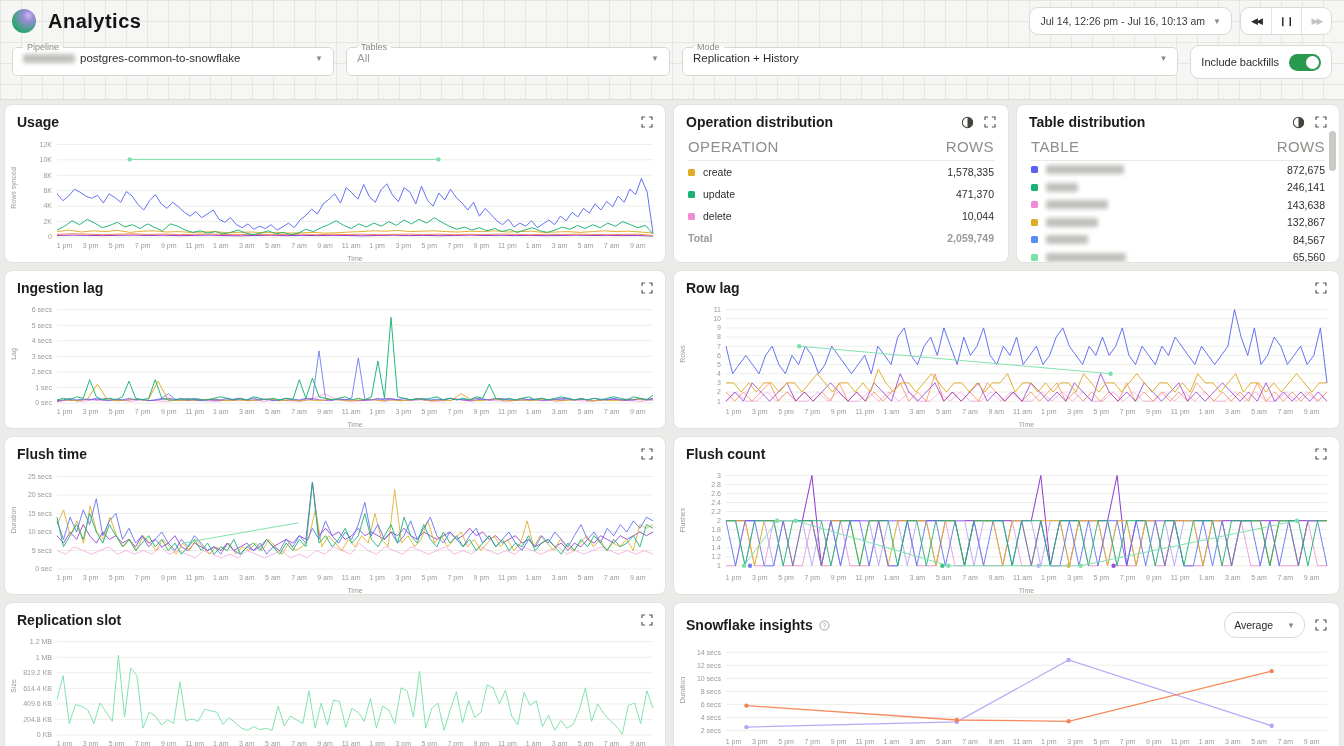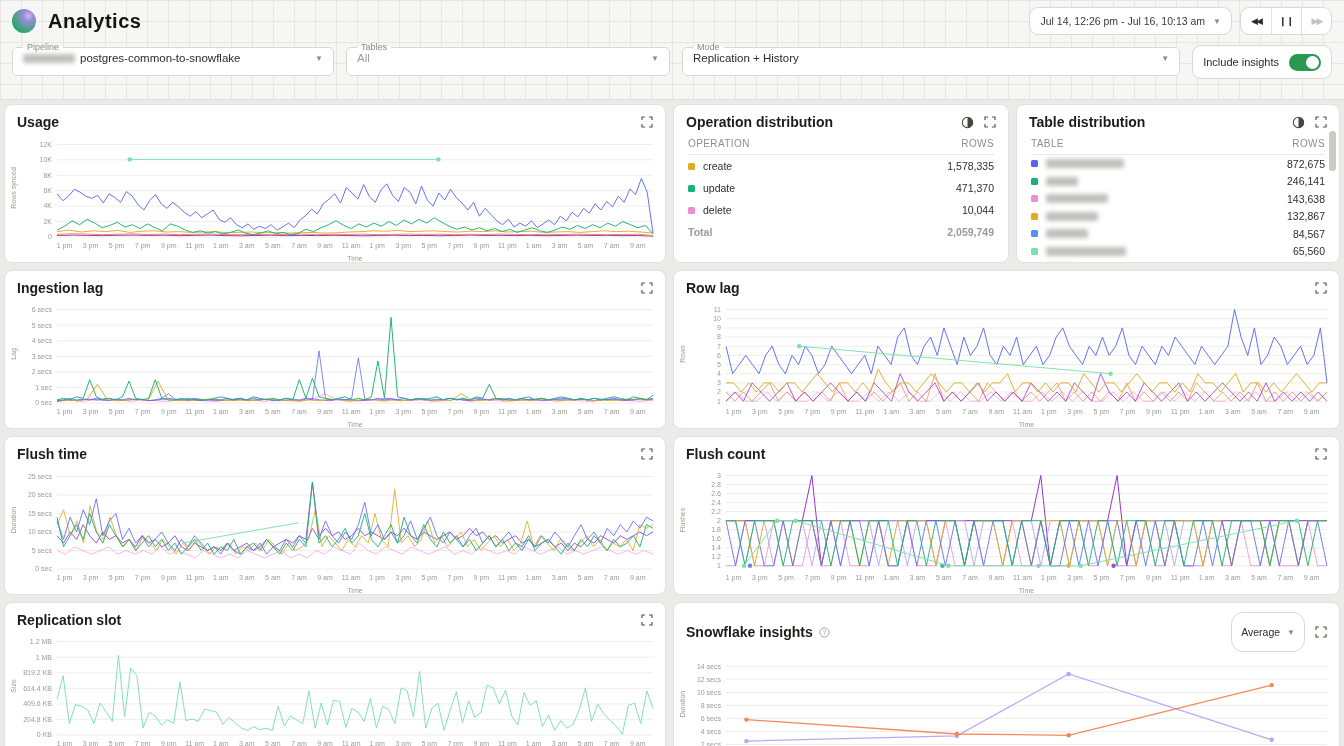--- a/index.html
+++ b/index.html
@@ -46,26 +46,26 @@
   main { padding:4px 4px 0; display:flex; flex-direction:column; gap:7px; }
   .row { display:grid; gap:7px; }
   .row1 { grid-template-columns:662px 336px 1fr; }
   .row2 { grid-template-columns:662px 1fr; }
   .card { background:#fff; border:1px solid #e2e2de; border-radius:8px; height:159px; position:relative; display:flex; flex-direction:column; overflow:hidden; }
   .card-head { display:flex; align-items:center; padding:9px 12px 0; }
   .card-title { font-size:14px; font-weight:700; color:#1c1c1a; }
   .head-right { margin-left:auto; display:flex; align-items:center; gap:10px; }
   .icon-btn { background:none; border:none; cursor:pointer; padding:0; line-height:0; color:#4a4a46; }
   .help-icon { margin-left:6px; line-height:0; color:#9a9a96; }
-  .avg-btn { height:40px; padding:0 9px; font-size:10.5px; gap:7px; border-radius:12px; cursor:pointer; color:#2b2b29; }
+  .avg-btn { height:26px; padding:0 9px; font-size:10.5px; gap:14px; border-radius:12px; cursor:pointer; color:#2b2b29; }
   .chart { flex:1; margin:2px 4px 2px 2px; }
 
   
   .tbl { padding:4px 14px 0; flex:1; overflow:hidden; }
-  .tbl-cols { display:flex; justify-content:space-between; font-size:10px; letter-spacing:.4px; color:#8e8e8a; padding:4px 0 5px; border-bottom:1px solid #e9e9e5; }
+  .tbl-cols { display:flex; justify-content:space-between; font-size:15px; letter-spacing:.4px; color:#8e8e8a; padding:4px 0 5px; border-bottom:1px solid #e9e9e5; }
   .tbl-row { display:flex; align-items:center; font-size:10.5px; color:#2e2e2c; }
   .op-row { height:22px; }
   .td-row { height:17.5px; }
   .sw { width:7px; height:7px; border-radius:1.5px; margin-right:8px; flex:none; }
   .tbl-row .val { margin-left:auto; }
   .total-row { color:#9b9b97;font-weight:bold; }
   .vscroll { position:absolute; right:3px; top:26px; bottom:5px; width:7px; }
   .vscroll .thumb { position:absolute; top:0; width:7px; height:40px; border-radius:4px; background:#c9c9c5; cursor:pointer; }
   svg text.tk { font-size:7px; fill:#9a9a96; }
 </style>
@@ -103,21 +103,21 @@
       </div>
     </fieldset>
     <fieldset class="field f-mode">
       <legend>Mode</legend>
       <div class="field-value">
         <span>Replication + History</span>
         <span class="chev">▼</span>
       </div>
     </fieldset>
     <div class="pill backfills">
-      <span>Include insights</span>
+      <span>Include backfills</span>
       <div class="toggle">
           <div class="knob"></div>
         </div>
     </div>
   </div>
 </div>
 
 <main>
   <div class="row row1">
     <section class="card">

